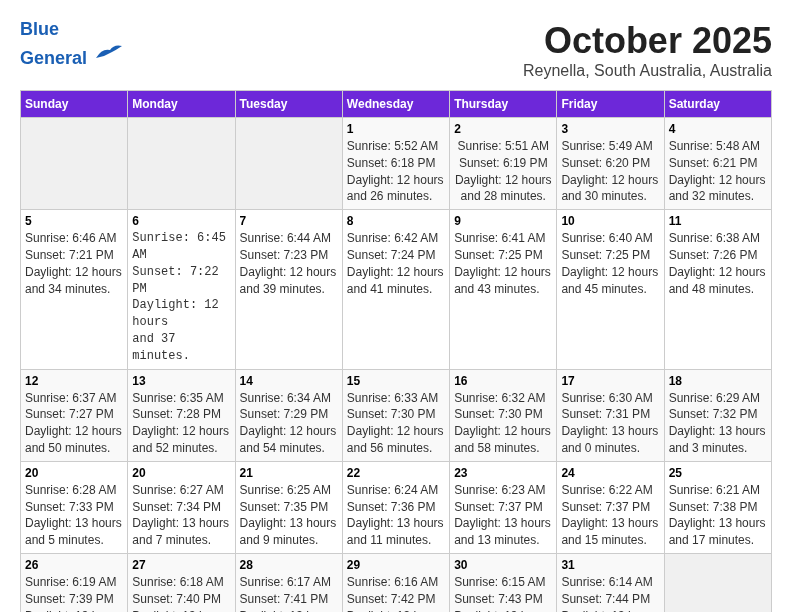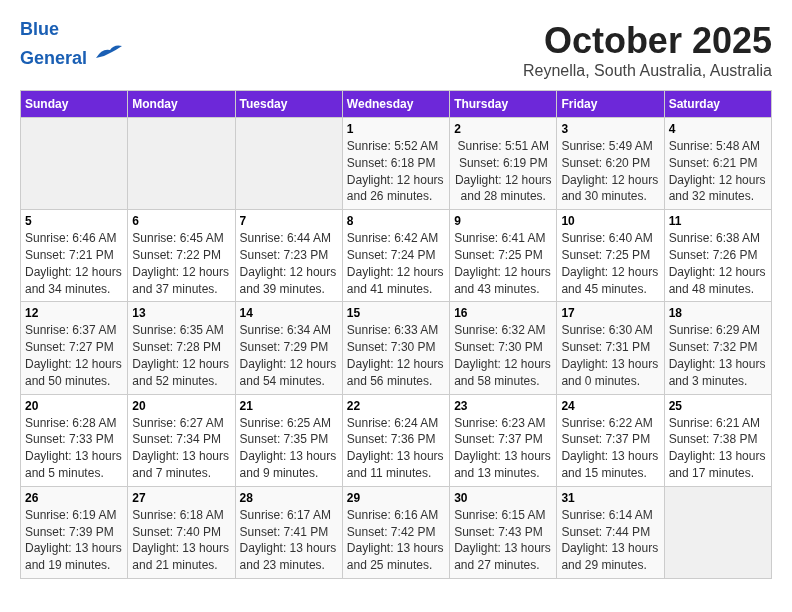--- a/index.html
+++ b/index.html
@@ -158,21 +158,21 @@
       <tr>
         <td>
           <div class="day-number">5</div>
           <div class="day-info" style="white-space: pre-line;">Sunrise: 6:46 AM
 Sunset: 7:21 PM
 Daylight: 12 hours
 and 34 minutes.</div>
         </td>
         <td>
           <div class="day-number">6</div>
-          <div class="day-info" style="white-space: pre-line;">Sunrise: 6:45 AM
+          <div class="day-info" style="white-space: pre-line; font-family: Liberation Mono, monospace;">Sunrise: 6:45 AM
 Sunset: 7:22 PM
 Daylight: 12 hours
 and 37 minutes.</div>
         </td>
         <td>
           <div class="day-number">7</div>
           <div class="day-info" style="white-space: pre-line;">Sunrise: 6:44 AM
 Sunset: 7:23 PM
 Daylight: 12 hours
 and 39 minutes.</div>

